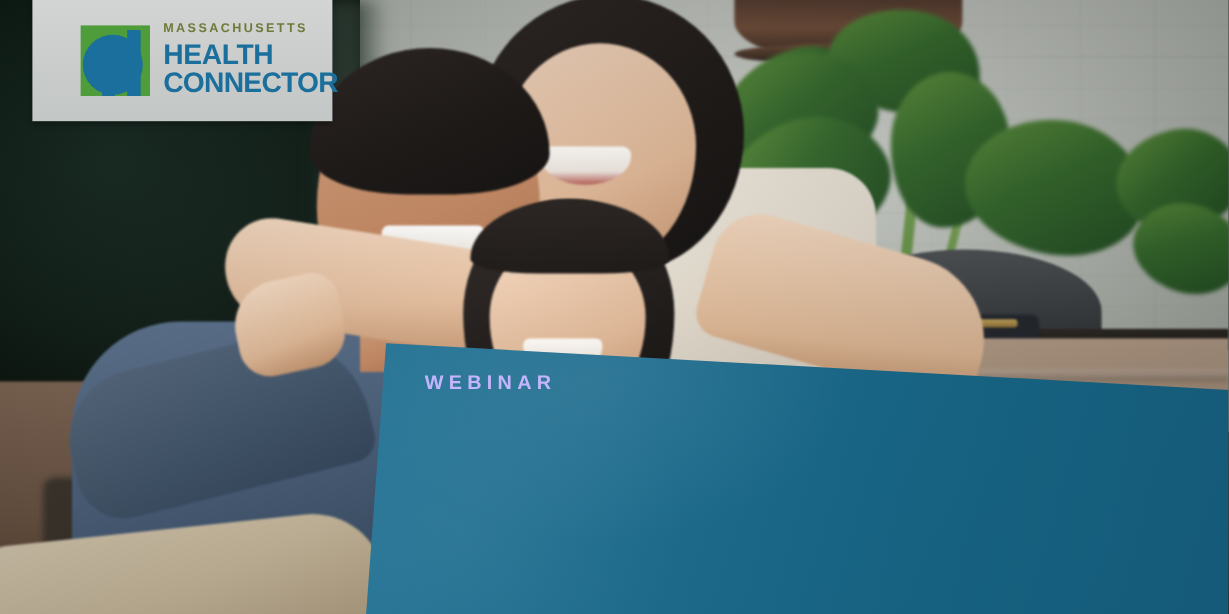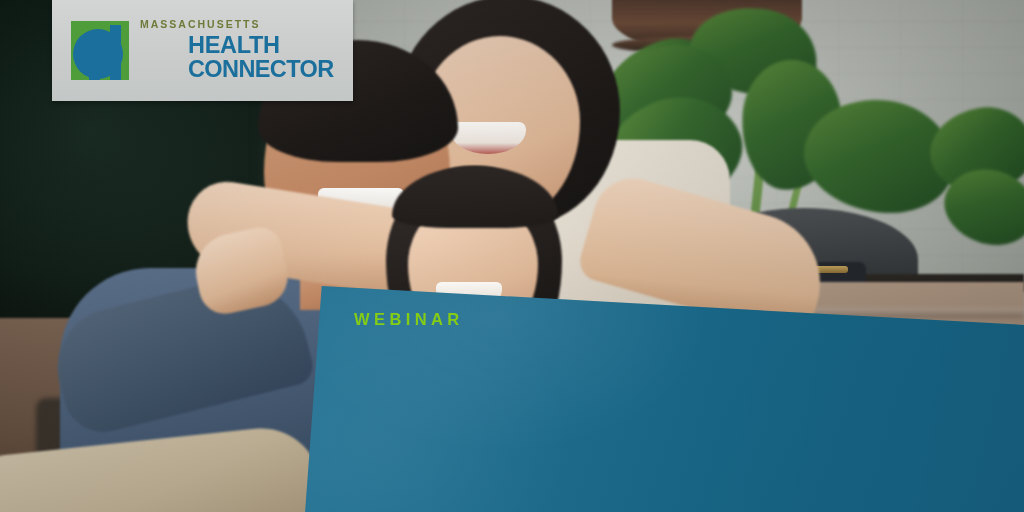--- a/index.html
+++ b/index.html
@@ -269,27 +269,27 @@
 
   .photo-soften {
     position: absolute; inset: 0;
     background: radial-gradient(ellipse 760px 420px at 42% 46%, rgba(255,255,255,.05), rgba(0,0,0,.18));
     pointer-events: none;
   }
 
   
   .logo-plate {
     position: absolute;
-    left: 52px; top: 0;
-    width: 301px; height: 101px;
+    left: 27px; top: 0;
+    width: 250px; height: 101px;
     background: linear-gradient(180deg, #d2d5d3 0%, #c9ccca 55%, #c3c7c5 100%);
     box-shadow: 0 2px 4px rgba(0,0,0,.35);
     display: flex;
     align-items: center;
-    padding-left: 19px;
+    padding-left: 40px;
     box-sizing: border-box;
   }
   .logo-mark {
     position: relative;
     width: 58px; height: 59px;
     flex: 0 0 auto;
     margin-right: 11px;
   }
   .logo-type { display: flex; flex-direction: column; line-height: 1; }
   .logo-state {
@@ -298,21 +298,20 @@
     letter-spacing: 2.0px;
     color: #6f7a3a;
     margin-bottom: 4px;
   }
   .logo-word {
     font-size: 23.5px;
     font-weight: 700;
     letter-spacing: -0.3px;
     color: #1b6f9c;
     line-height: 1.02;
-    margin-left: 48px;
   }
   .logo-word.second { letter-spacing: -0.6px; text-align: right; }
 
   
   .banner-wrap {
     position: absolute;
     left: 0; top: 0; width: 1024px; height: 512px;
     pointer-events: none;
   }
   .banner {
@@ -337,21 +336,21 @@
   .banner-content {
     position: absolute;
     left: 354px;
     top: 310px;
     width: 640px;
   }
   .kicker {
     font-size: 16.5px;
     font-weight: 700;
     letter-spacing: 4.4px;
-    color: #84cc16;
+    color: #c4b5fd;
     margin: 0 0 22px 0;
   }
   .headline {
     margin: 0;
     font-size: 38px;
     line-height: 1.30;
     font-weight: 700;
     color: #ffffff;
     letter-spacing: -0.2px;
     text-shadow: 0 1px 2px rgba(0,0,0,.10);

